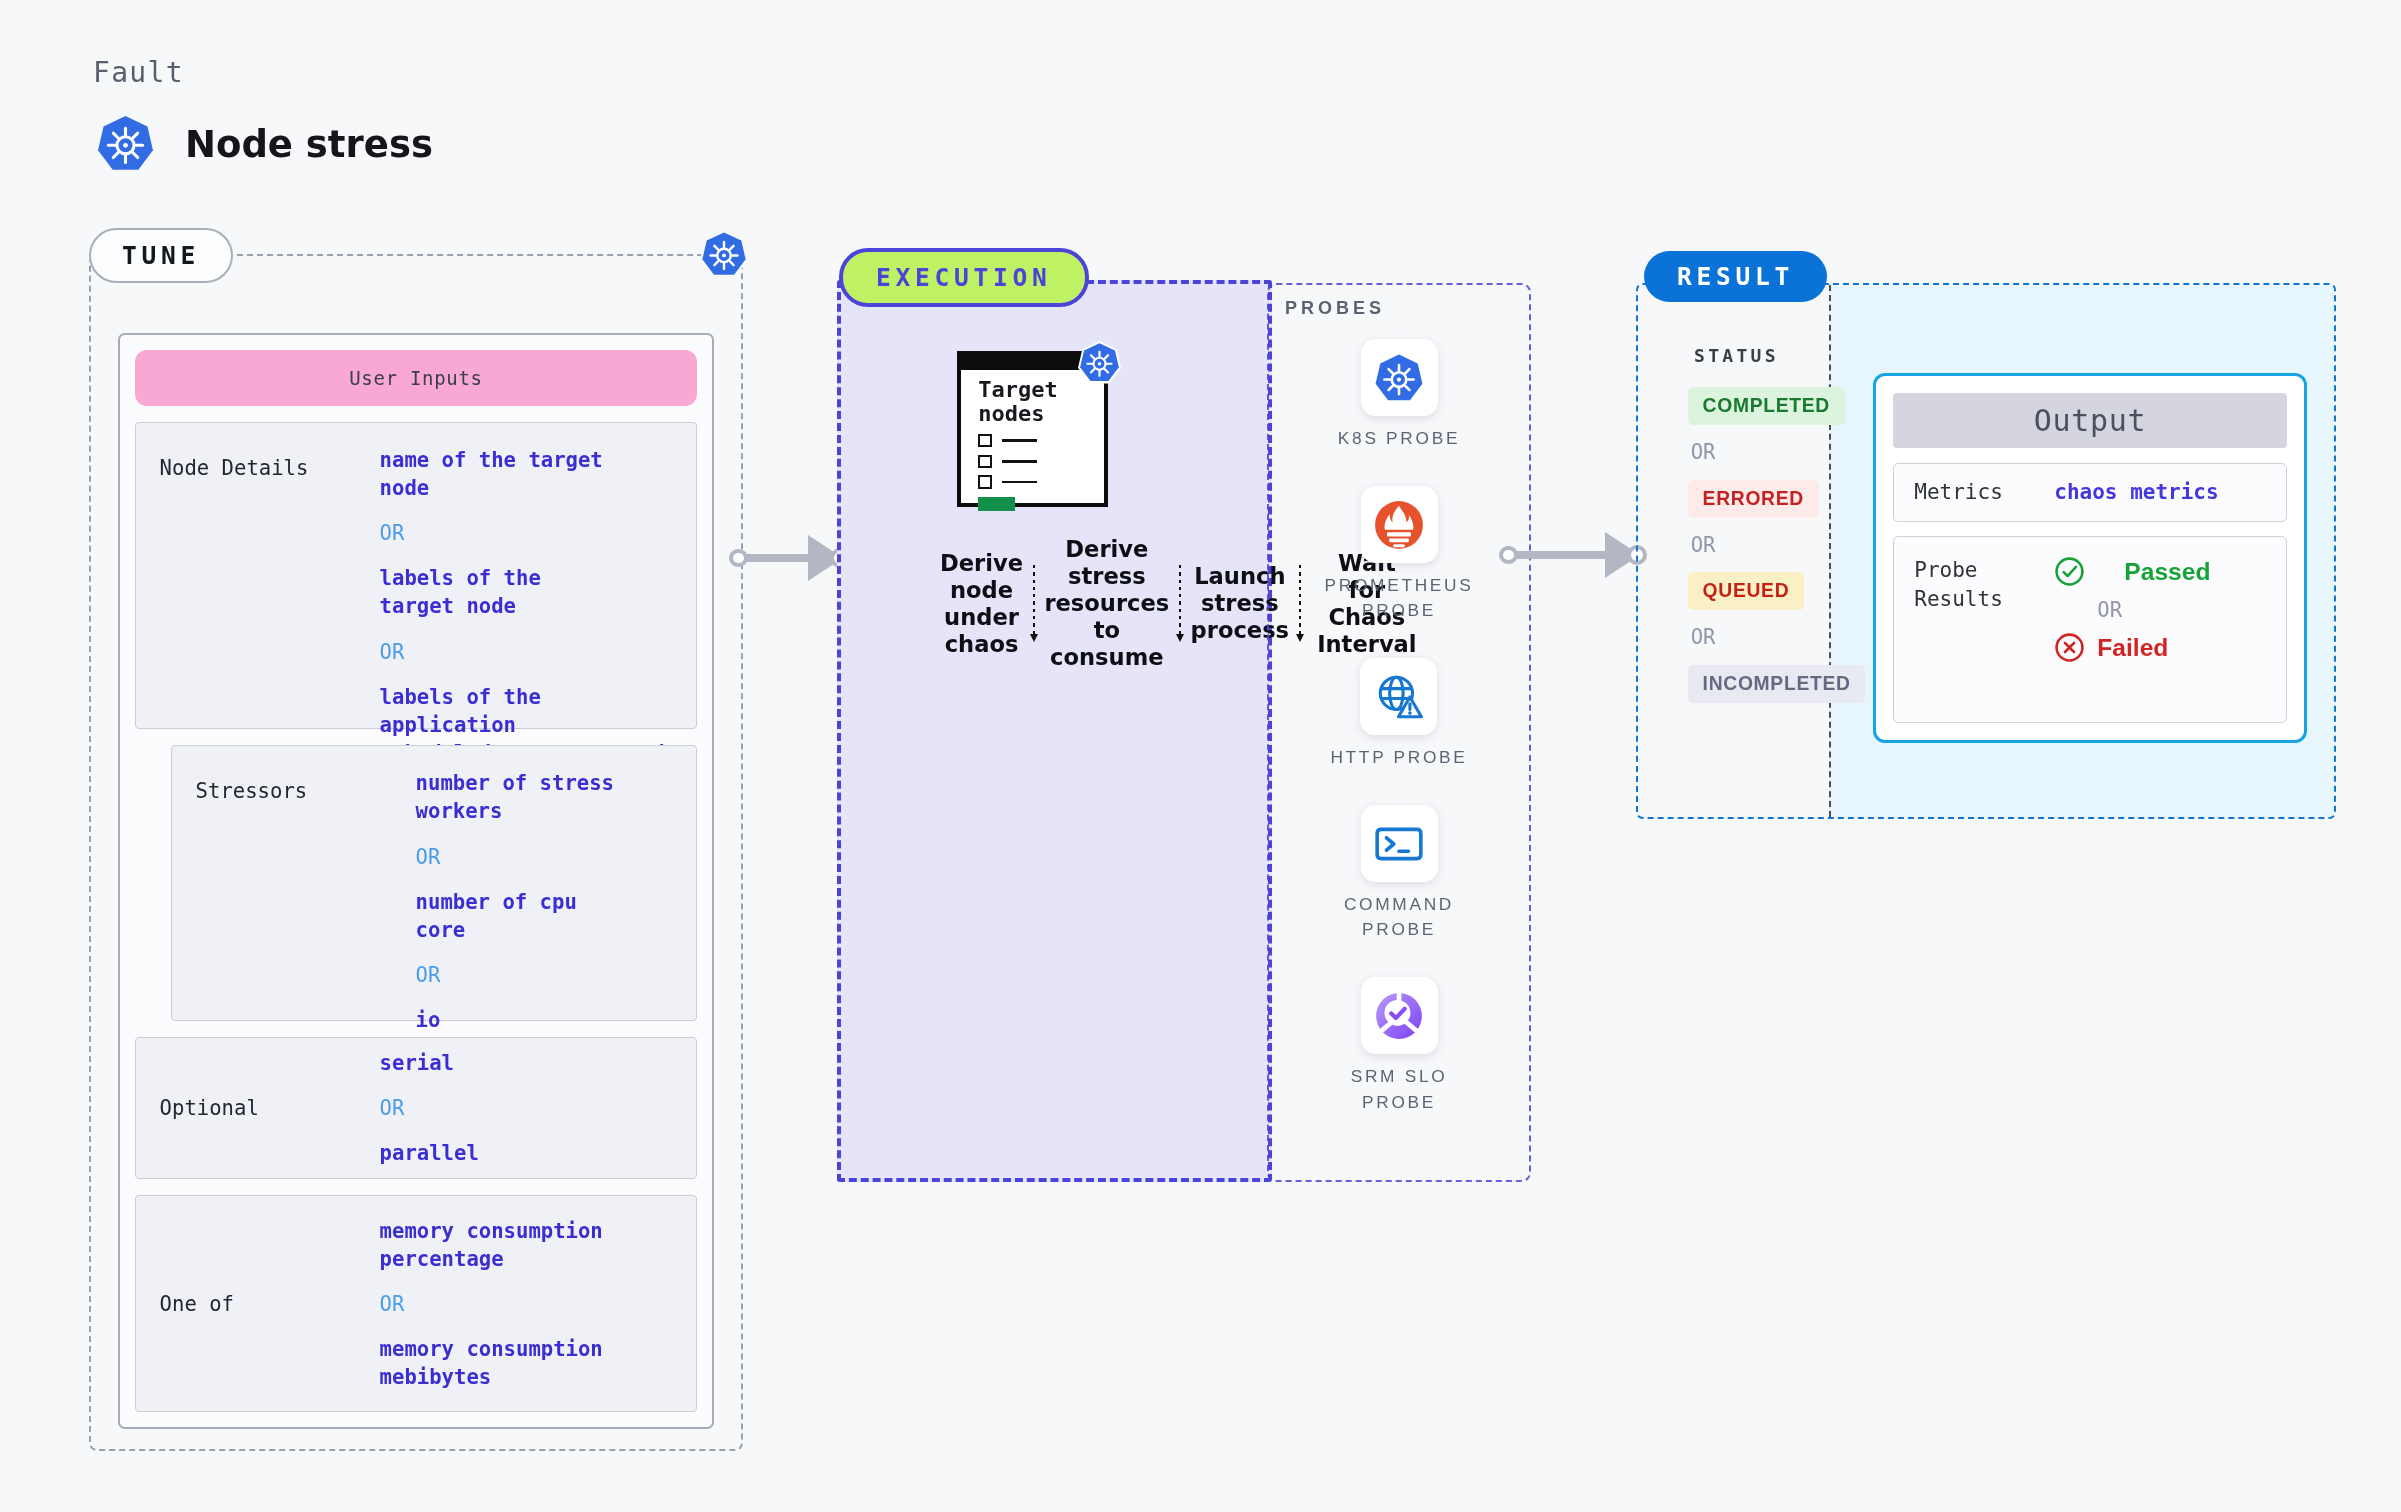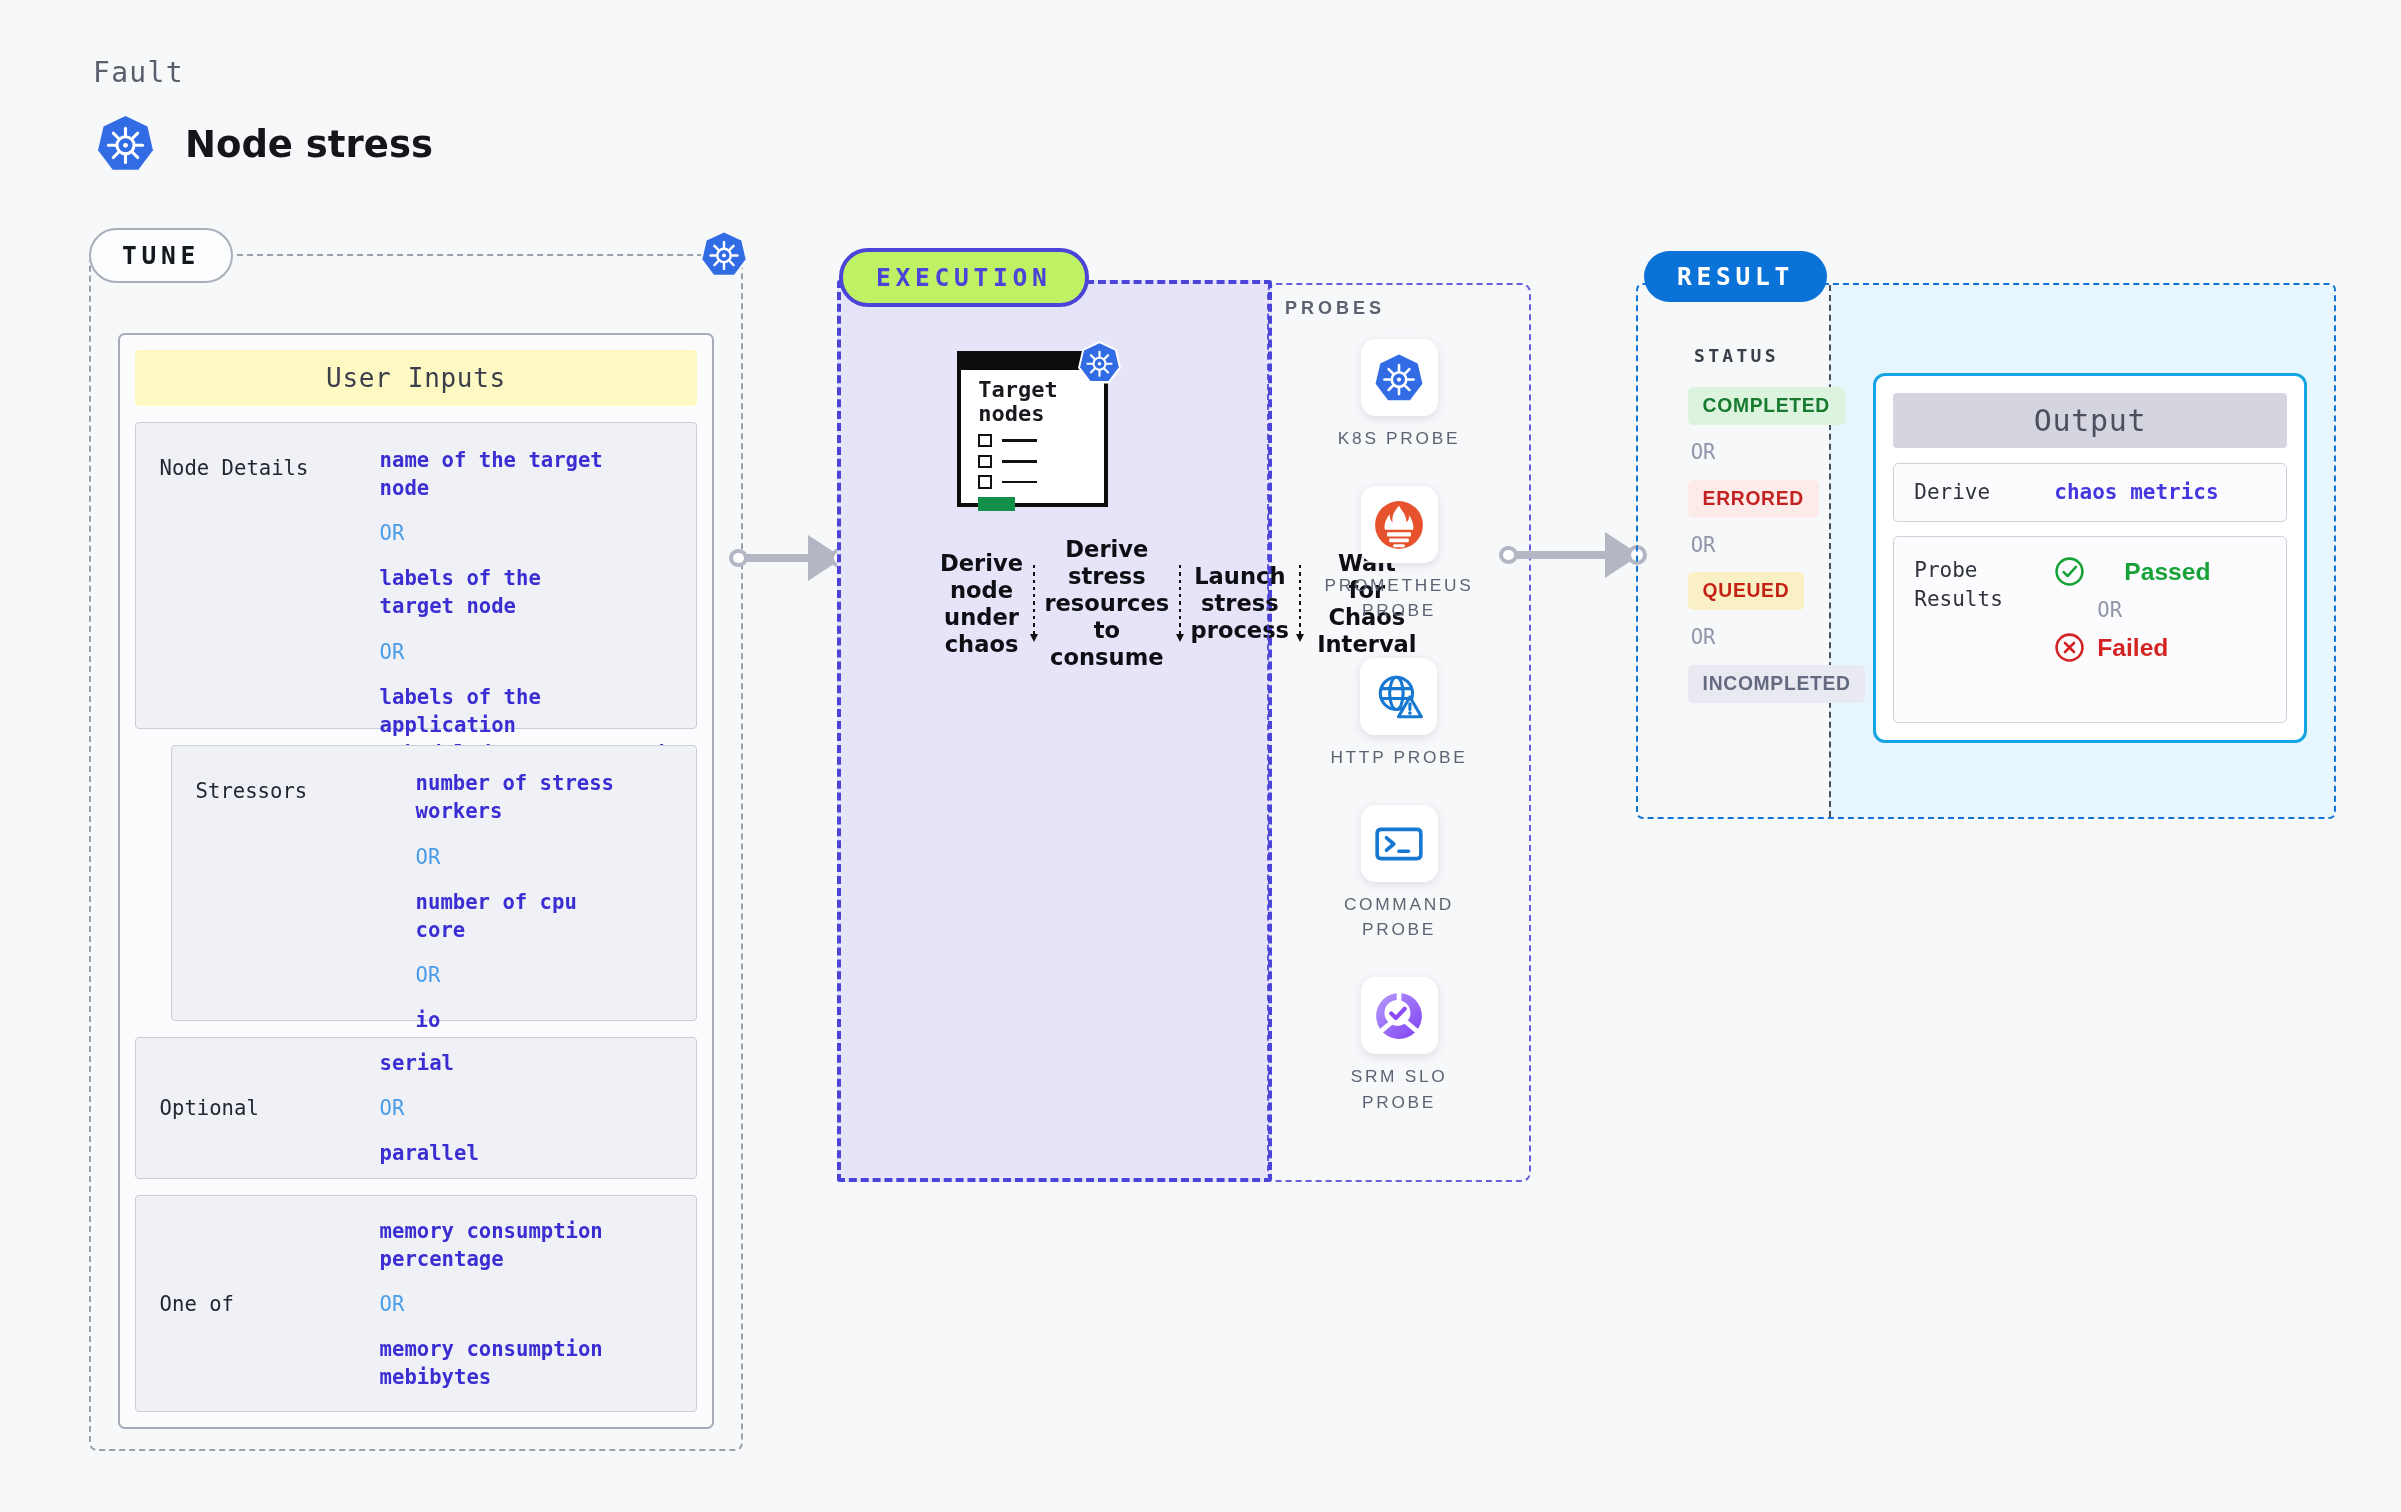--- a/index.html
+++ b/index.html
@@ -18,22 +18,22 @@
         height:51px;border-radius:29px;font-weight:700;font-size:24.6px;letter-spacing:4.7px;}
   .pill-tune{left:89px;top:228px;padding:0 31px;background:#fcfdff;border:2.7px solid #a9aeba;color:#15171e;}
   .pill-exec{left:839px;top:248px;padding:0 33px;background:#bef264;border:4px solid #4c44d8;color:#4c44d8;}
   .pill-result{left:1644px;top:251px;padding:0 33px;background:#0b73d7;border:none;color:#ffffff;}
 
   
   .tune-panel{left:89px;top:254px;width:650px;height:1193px;border:2px dashed #9aa0ab;border-radius:8px;}
   .tune-k8s{left:700px;top:230px;width:48px;height:48px;}
   .ui-card{left:118px;top:333px;width:596px;height:1096px;background:#fcfcfe;border:2px solid #a6acb8;
            border-radius:6.7px;padding:14.6px;box-sizing:border-box;display:flex;flex-direction:column;gap:16px;}
-  .ui-header{background:#fef9c3;border-radius:4px;min-height:56px;display:flex;align-items:center;
-             justify-content:center;font-size:26px;color:#3b3f4c;letter-spacing:0.7px;}
+  .ui-header{background:#f9a8d4;border-radius:12px;min-height:56px;display:flex;align-items:center;
+             justify-content:center;font-size:19px;color:#3b3f4c;letter-spacing:0.7px;}
   .ui-row{background:#eff1f6;border:1.3px solid #c9cdd7;border-radius:4px;display:flex;
           align-items:center;padding:16px 13.3px 16px 24px;box-sizing:border-box;}
   .ui-row.align-top{align-items:flex-start;}
   .ui-row.align-top .ui-row-label{padding-top:17.3px;}
   .ui-row:nth-of-type(2){min-height:292px;}
   .ui-row:nth-of-type(3){min-height:276px;margin-left:36px;}
   .ui-row:nth-of-type(4){min-height:133px;}
   .ui-row:nth-of-type(5){min-height:217px;}
   .ui-row-label{flex:0 0 220px;font-size:20.6px;color:#23262f;}
   .ui-row-values{flex:1;display:flex;flex-direction:column;}
@@ -389,21 +389,21 @@
     <span class="badge b-errored">ERRORED</span>
     <span class="or-sep">OR</span>
     <span class="badge b-queued">QUEUED</span>
     <span class="or-sep">OR</span>
     <span class="badge b-incompleted">INCOMPLETED</span>
   </div>
 
   <div class="abs output-card">
     <div class="out-header">Output</div>
     <div class="out-row row-metrics">
-      <div class="out-label">Derive</div>
+      <div class="out-label">Metrics</div>
       <div class="metrics-value">chaos metrics</div>
     </div>
     <div class="out-row row-probe-results">
       <div class="out-label">Probe
 Results</div>
       <div class="pr-right">
         <div class="pr-line">
           <svg viewBox="0 0 48 48">
             <circle cx="24" cy="24" r="20" fill="none" stroke="#17a237" stroke-width="4"></circle>
             <path d="M15,25 l6,6 l13,-14" fill="none" stroke="#17a237" stroke-width="4" stroke-linecap="round" stroke-linejoin="round"></path>

